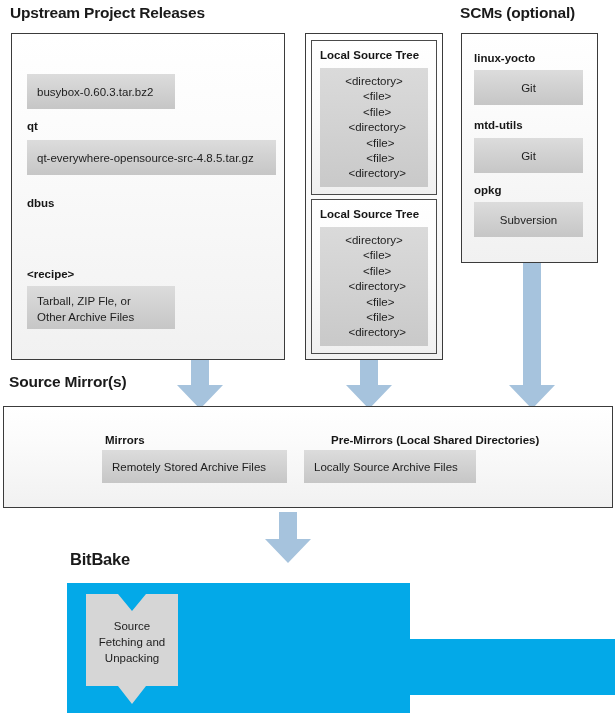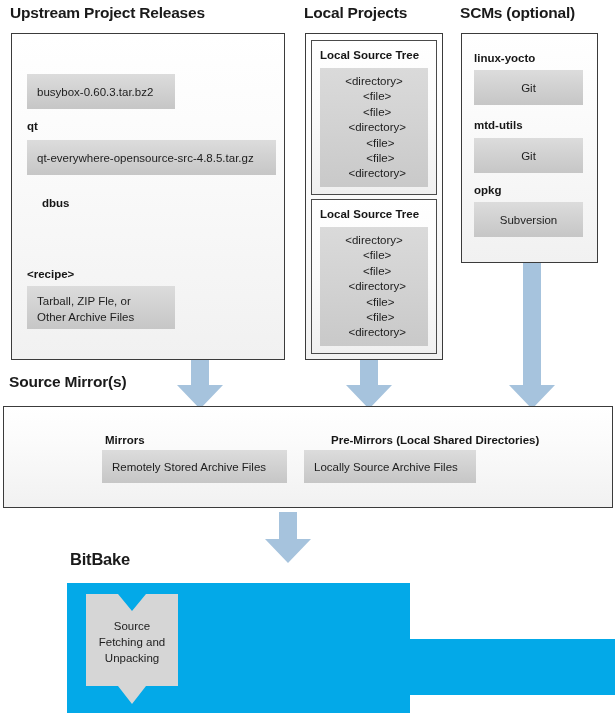--- a/index.html
+++ b/index.html
@@ -128,29 +128,28 @@
   <div class="section-title" style="left:10px; top:4px;">Upstream Project Releases</div>
 
   <div class="panel" style="left:11px; top:33px; width:274px; height:327px;"></div>
 
   <div class="item-label" style="left:27px; top:55px;margin-top:24px;">busybox</div>
   <div class="greybox pad-left" style="left:27px; top:74px; width:148px; height:35px;">busybox-0.60.3.tar.bz2</div>
 
   <div class="item-label" style="left:27px; top:120px;">qt</div>
   <div class="greybox pad-left" style="left:27px; top:140px; width:249px; height:35px;">qt-everywhere-opensource-src-4.8.5.tar.gz</div>
 
-  <div class="item-label" style="left:27px; top:197px;margin-left:15px;">dbus</div>
+  <div class="item-label" style="left:27px; top:197px;">dbus</div>
 
   <div class="item-label" style="left:27px; top:268px;">&lt;recipe&gt;</div>
   <div class="greybox multiline" style="left:27px; top:286px; width:148px; height:43px;">
     <span>Tarball, ZIP Fle, or</span><br>
     <span>Other Archive Files</span>
   </div>
 
-  <div class="section-title" style="left:304px; top:4px;">Local Projects</div>
 
   <div class="panel plain" style="left:305px; top:33px; width:138px; height:327px;"></div>
 
   <div class="subpanel" style="left:311px; top:40px; width:126px; height:155px;"></div>
   <div class="item-label" style="left:320px; top:49px;">Local Source Tree</div>
   <div class="treebox" style="left:320px; top:68px; width:108px; height:119px;">
     <span class="tl">&lt;directory&gt;</span>
     <span class="tl">  &lt;file&gt;</span>
     <span class="tl">  &lt;file&gt;</span>
     <span class="tl">  &lt;directory&gt;</span>

